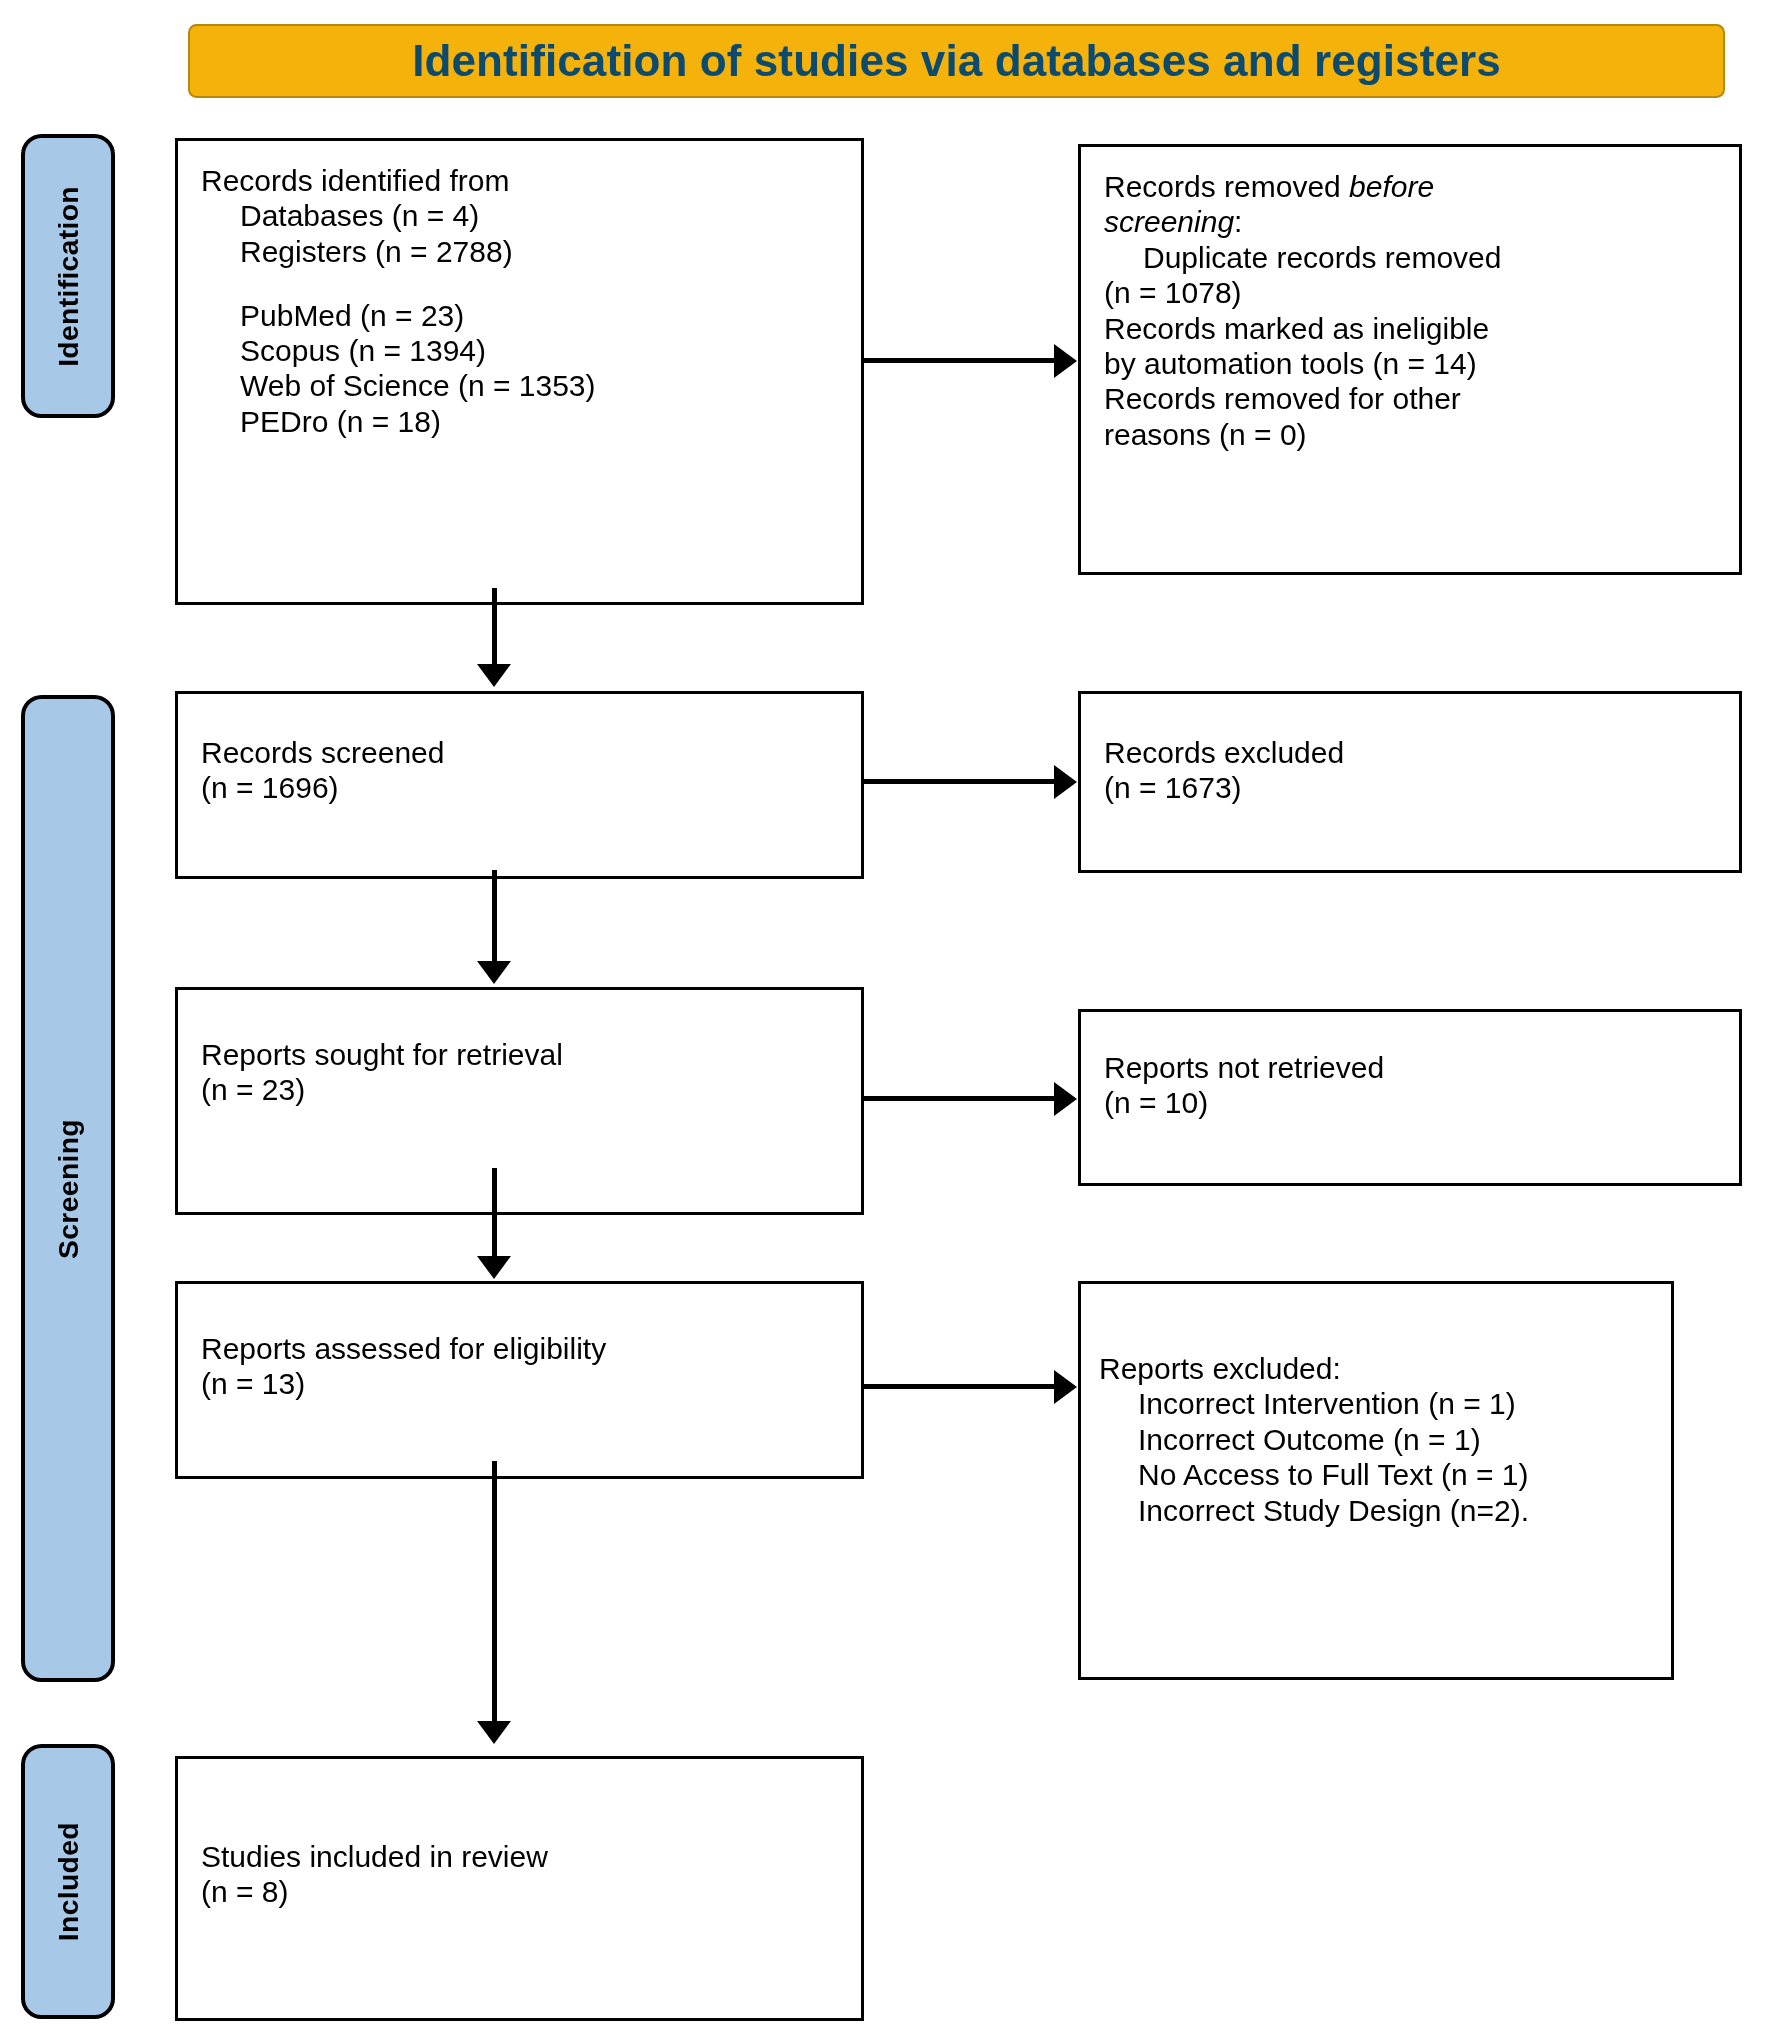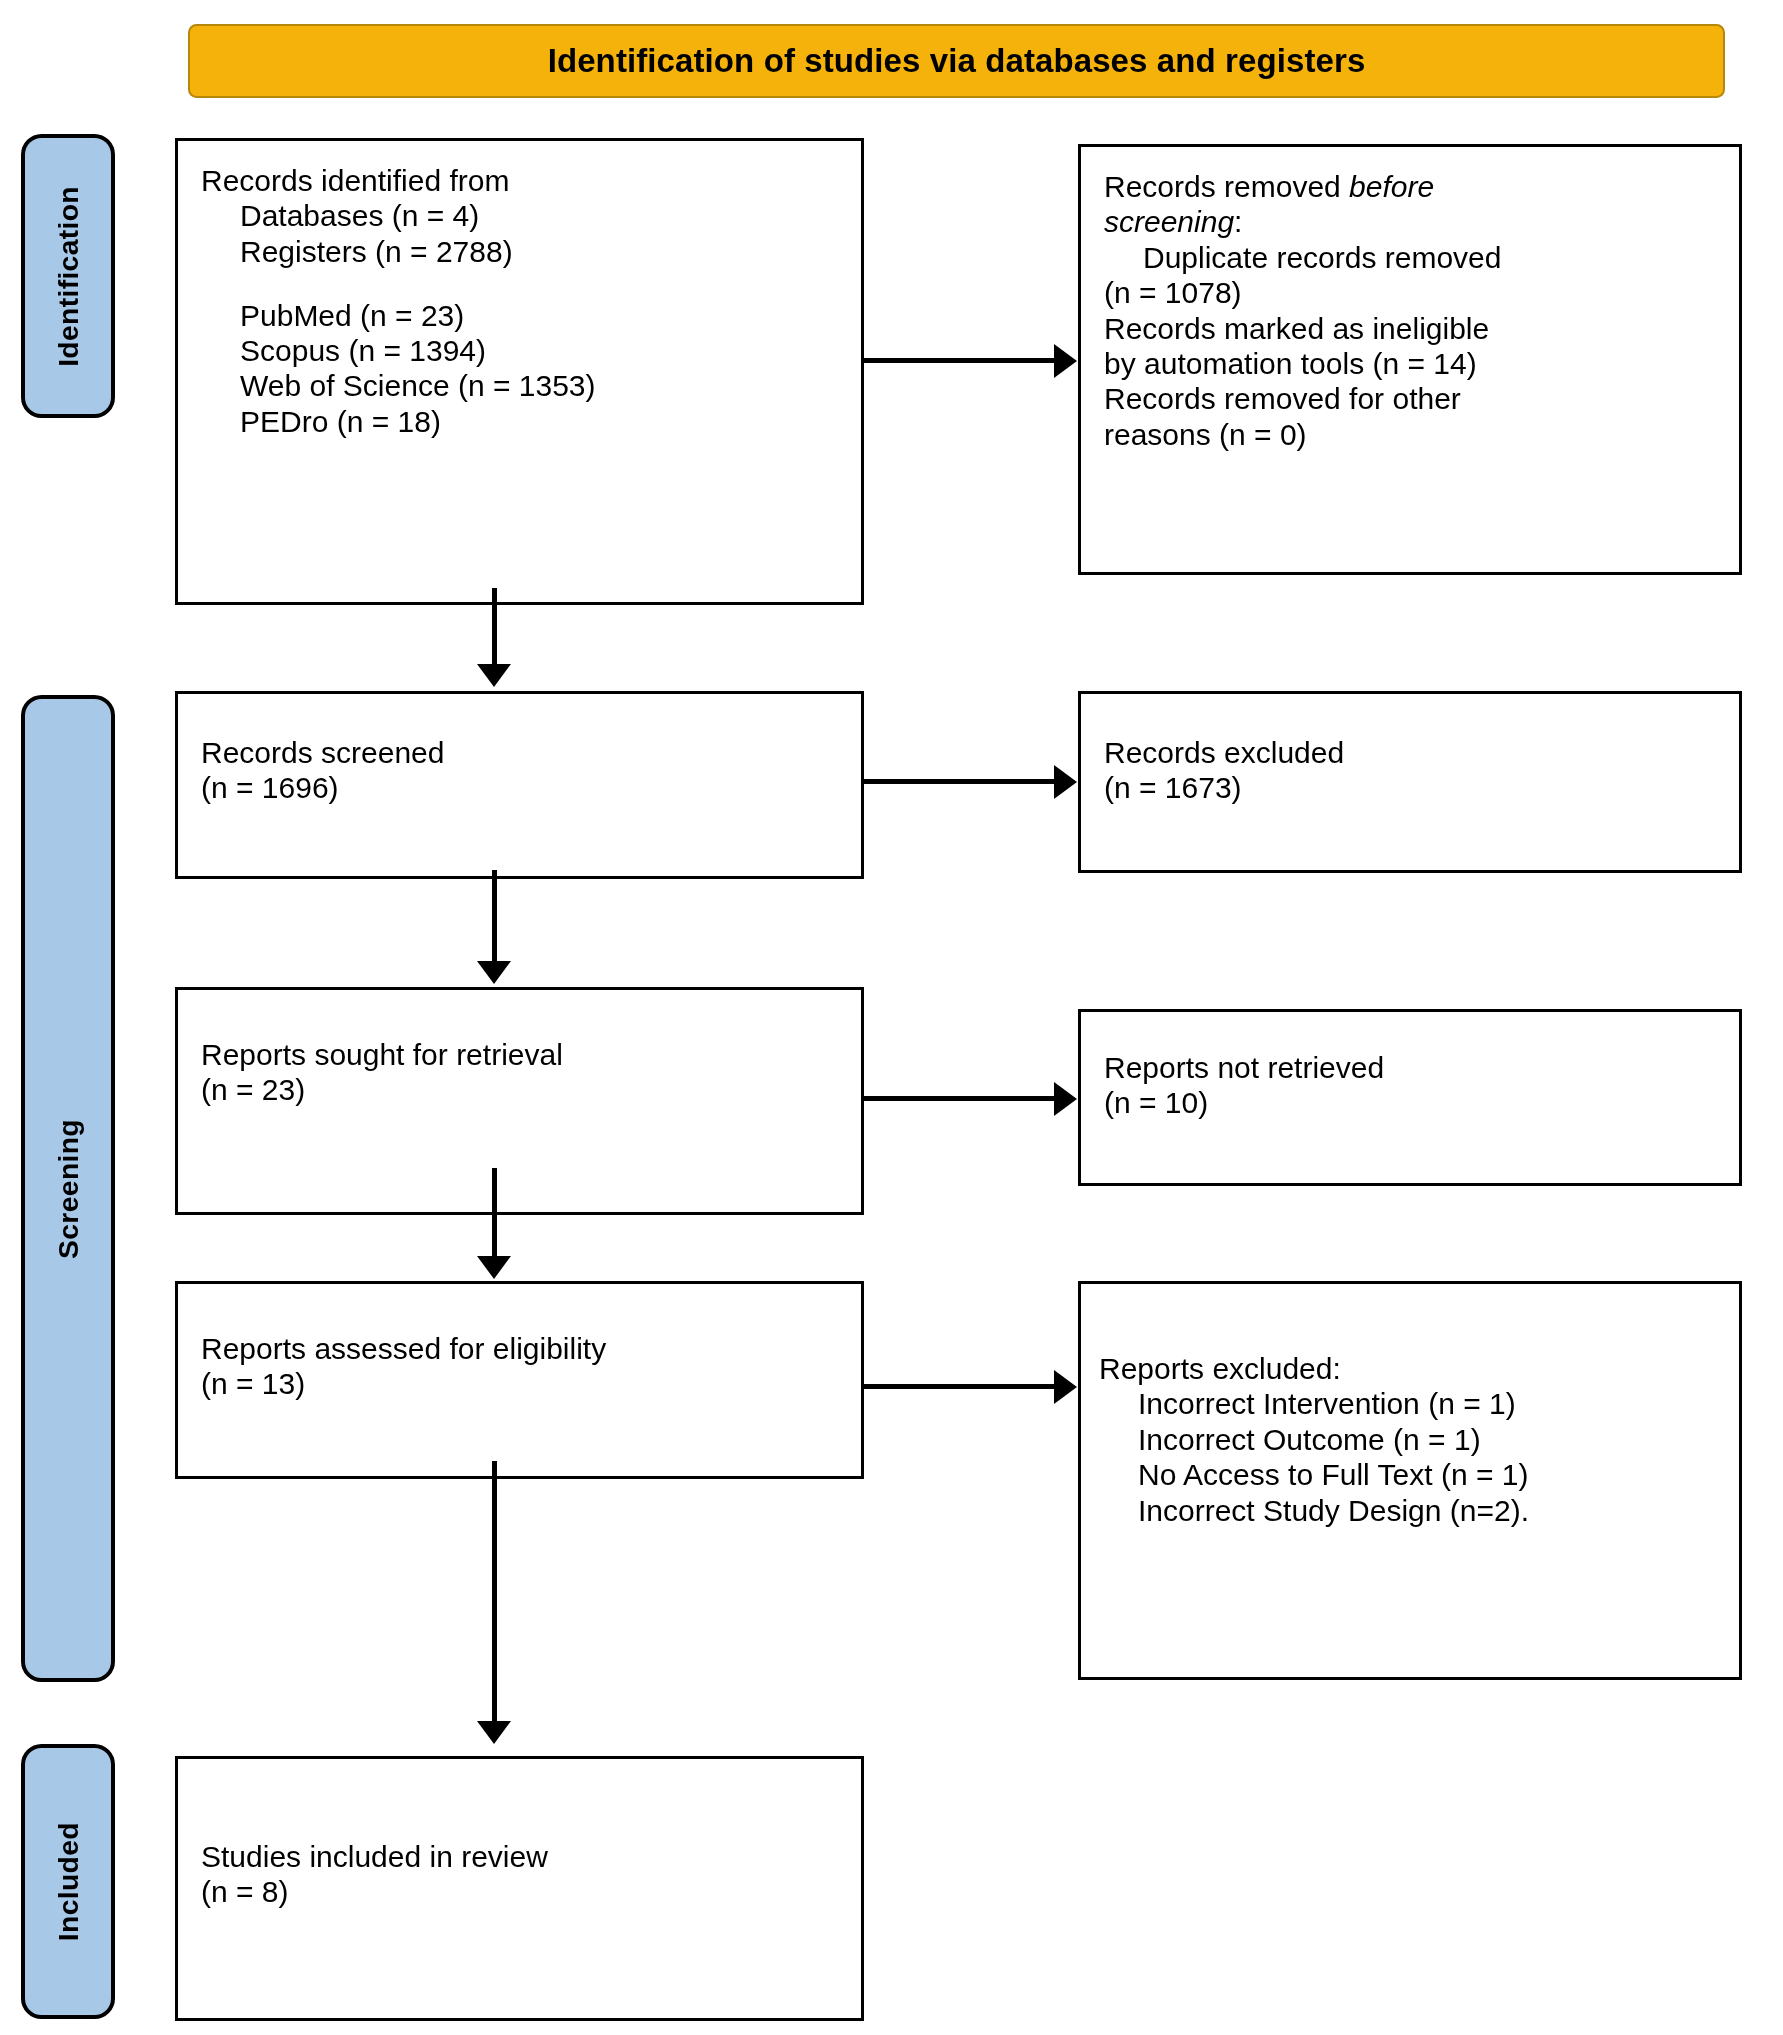--- a/index.html
+++ b/index.html
@@ -8,21 +8,21 @@
 
   .hdr-bar{
     position:absolute;
     background:var(--hdr,#F5B20A);
     border:2.4px solid #B5870B;
     border-radius:8.5px;
     display:flex;align-items:center;justify-content:center;
     box-sizing:border-box;
   }
   .hdr-bar span{
-    font-size:33px;font-weight:bold;color:#000000;letter-spacing:0.1px;
+    font-size:44px;font-weight:bold;color:#0c4a6e;letter-spacing:0.1px;
   }
 
   .phase{
     position:absolute;
     background:var(--phase,#A8C8E8);
     border:4.2px solid #000000;
     border-radius:20.6px;
     box-sizing:border-box;
     display:flex;align-items:center;justify-content:center;
   }
@@ -128,21 +128,21 @@
   <div class="box" style="left:1078px;top:1009px;width:664px;height:177px;padding-top:38px;">
     <p>Reports not retrieved</p>
     <p>(n = 10)</p>
   </div>
 
   <div class="box" style="left:175px;top:1281px;width:689px;height:198px;padding-top:47px;">
     <p>Reports assessed for eligibility</p>
     <p>(n = 13)</p>
   </div>
 
-  <div class="box" style="left:1078px;top:1281px;width:664px;height:399px;padding-top:67px;padding-left:18px;">
+  <div class="box" style="left:1078px;top:1281px;width:596px;height:399px;padding-top:67px;padding-left:18px;">
     <p>Reports excluded:</p>
     <p class="ind">Incorrect Intervention (n = 1)</p>
     <p class="ind">Incorrect Outcome (n = 1)</p>
     <p class="ind">No Access to Full Text (n = 1)</p>
     <p class="ind">Incorrect Study Design (n=2).</p>
   </div>
 
   <div class="box" style="left:175px;top:1756px;width:689px;height:265px;padding-top:80px;">
     <p>Studies included in review</p>
     <p>(n = 8)</p>

